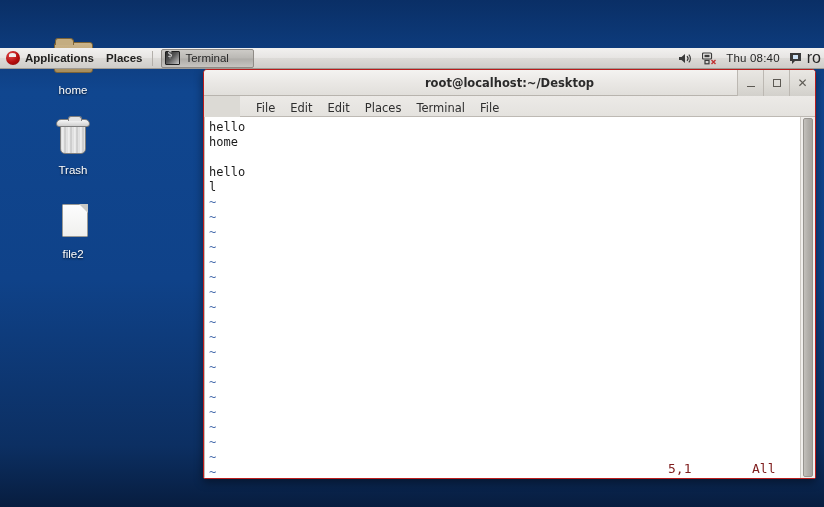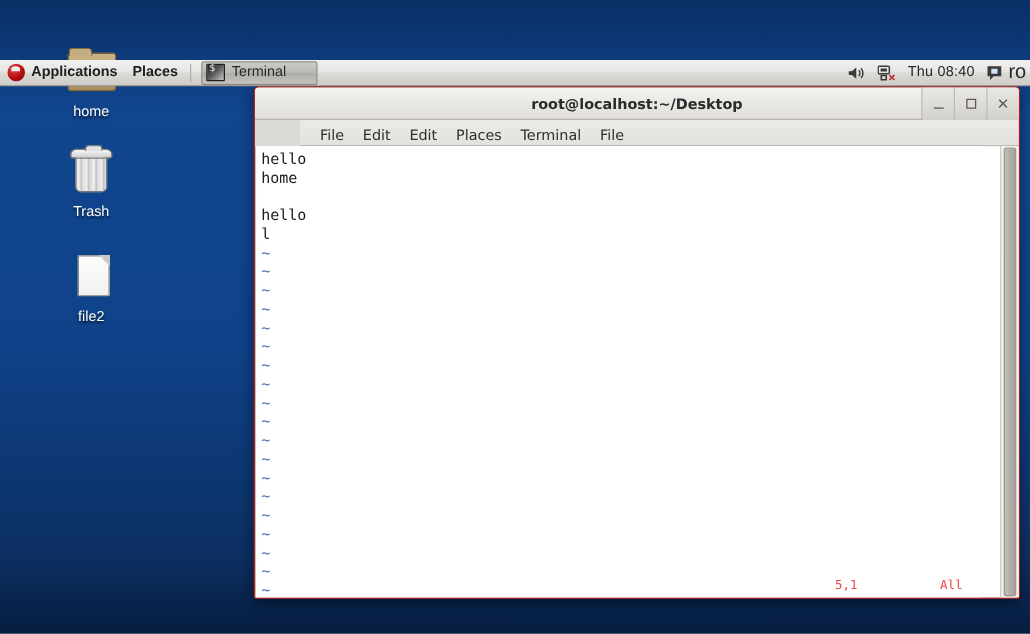--- a/index.html
+++ b/index.html
@@ -214,21 +214,21 @@
     color: #1b1b1b;
     padding: 3px 0 0 4px;
     overflow: hidden;
   }
   .term-line { white-space: pre; height: 15px; }
   .term-tilde { color: #4a6fae; }
   #status-line {
     position: absolute; left: 0; right: 0; bottom: 2px;
     height: 15px; white-space: pre;
     font-family: "DejaVu Sans Mono", monospace;
-    font-size: 10px; color: #ef4444;
+    font-size: 13px; color: #7f1d1d;
     padding-left: 4px;
   }
   #status-ruler { position: absolute; left: 463px; top: 0; }
   #status-pct   { position: absolute; left: 547px; top: 0; }
 
   #term-scrollbar {
     width: 15px; flex: 0 0 auto;
     background: #f1efec;
     border-left: 1px solid #cfcbc5;
     position: relative;

